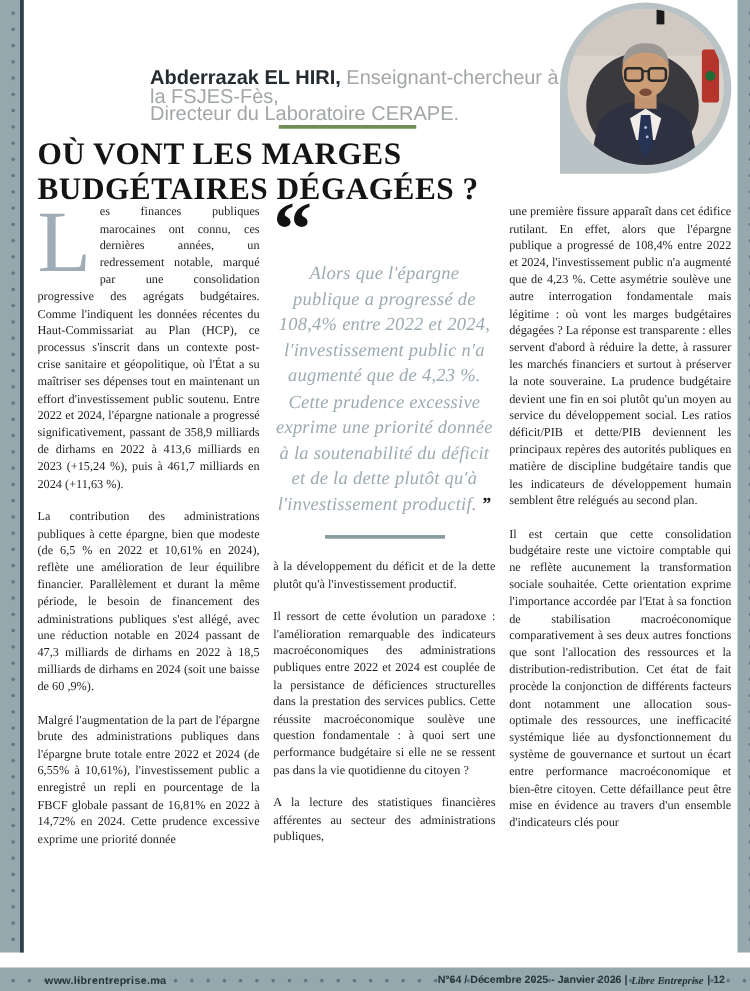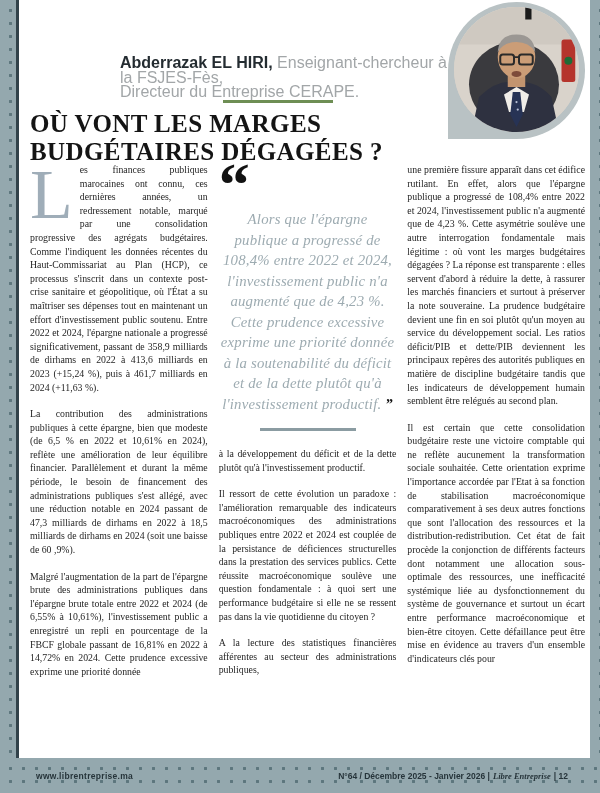--- a/index.html
+++ b/index.html
@@ -11,23 +11,23 @@
   }
   
   .dotband {
     background-color:#94a8ae;
     background-image:radial-gradient(circle, #5d767d 1.4px, rgba(0,0,0,0) 1.6px);
     background-size:13px 13px; background-position:4px 4px;
   }
   .edge-left  { position:absolute; left:0; top:0; width:19px; height:762px; border-right:3px solid #31424a; }
   .edge-right { position:absolute; right:0; top:0; width:10px; height:762px; }
   .footer-band {
-    position:absolute; left:0; bottom:0; width:600px; height:35px;
+    position:absolute; left:0; bottom:0; width:600px; height:19px;
     display:flex; align-items:center; justify-content:space-between;
-    padding:0 32px 0 36px;
+    padding:0 20px 0 36px;
     font-family:"Liberation Sans", sans-serif; font-size:8.5px; color:#26343a;
   }
   .footer-left { font-weight:bold; letter-spacing:0.3px; }
   .footer-right span { vertical-align:middle; }
   .footer-issue { font-weight:bold; }
   .footer-brand { font-family:"Liberation Serif", serif; font-style:italic; font-weight:bold; margin:12px 3px; }
   .footer-page  { font-weight:bold; }
 
   
   .author-block {
@@ -84,21 +84,21 @@
   .quote-divider { width:96px; height:3px; background:#8b9ca2; margin:14px auto 16px auto; }
 </style>
 </head>
 <body>
 
 <div class="page">
 
   <div class="edge-left dotband"></div>
   <div class="edge-right dotband"></div>
 
-  <div class="author-block"><span class="author-name">Abderrazak EL HIRI,</span><span class="author-role"> Enseignant-chercheur à la FSJES-Fès,</span><br><span class="author-role">Directeur du Entreprise CERAPE.</span>
+  <div class="author-block"><span class="author-name">Abderrazak EL HIRI,</span><span class="author-role"> Enseignant-chercheur à la FSJES-Fès,</span><br><span class="author-role">Directeur du Laboratoire CERAPE.</span>
   </div>
   <div class="green-rule"></div>
 
   <h1 class="page-title">
     <span>OÙ VONT LES MARGES</span>
     <span>BUDGÉTAIRES DÉGAGÉES ?</span>
   </h1>
 
   <div class="photo-blob">
     <div class="photo-circle">

